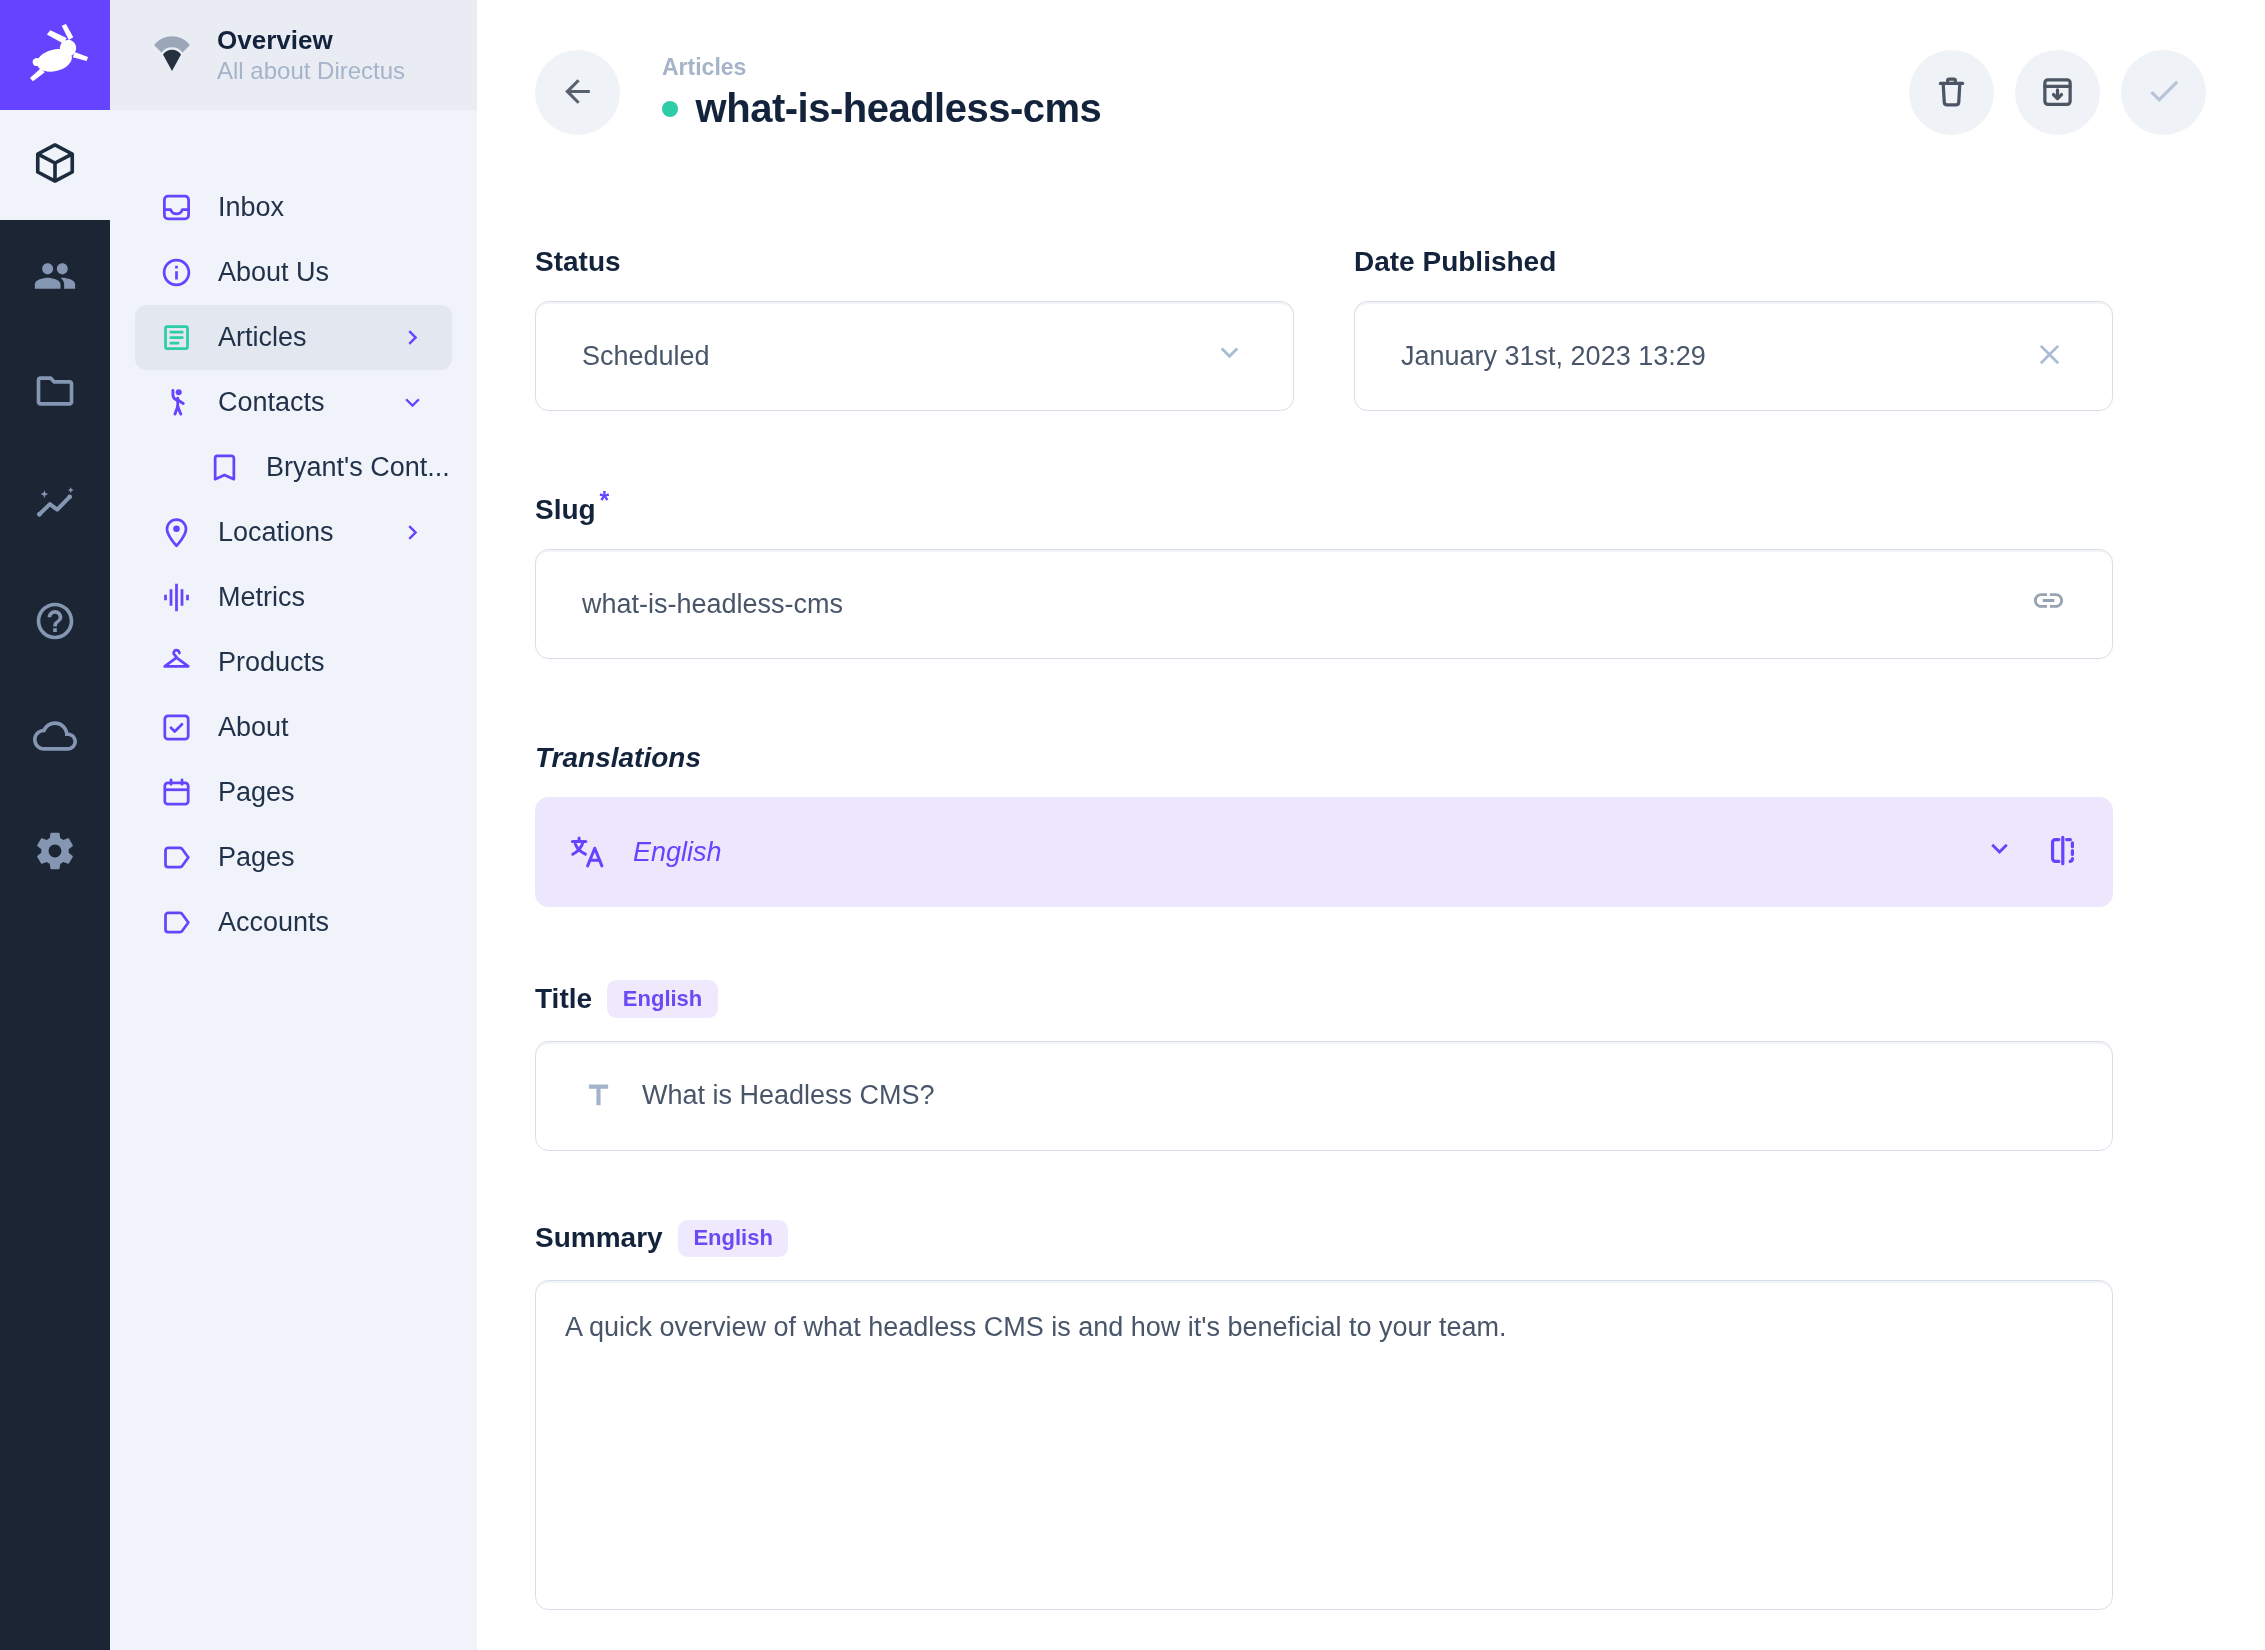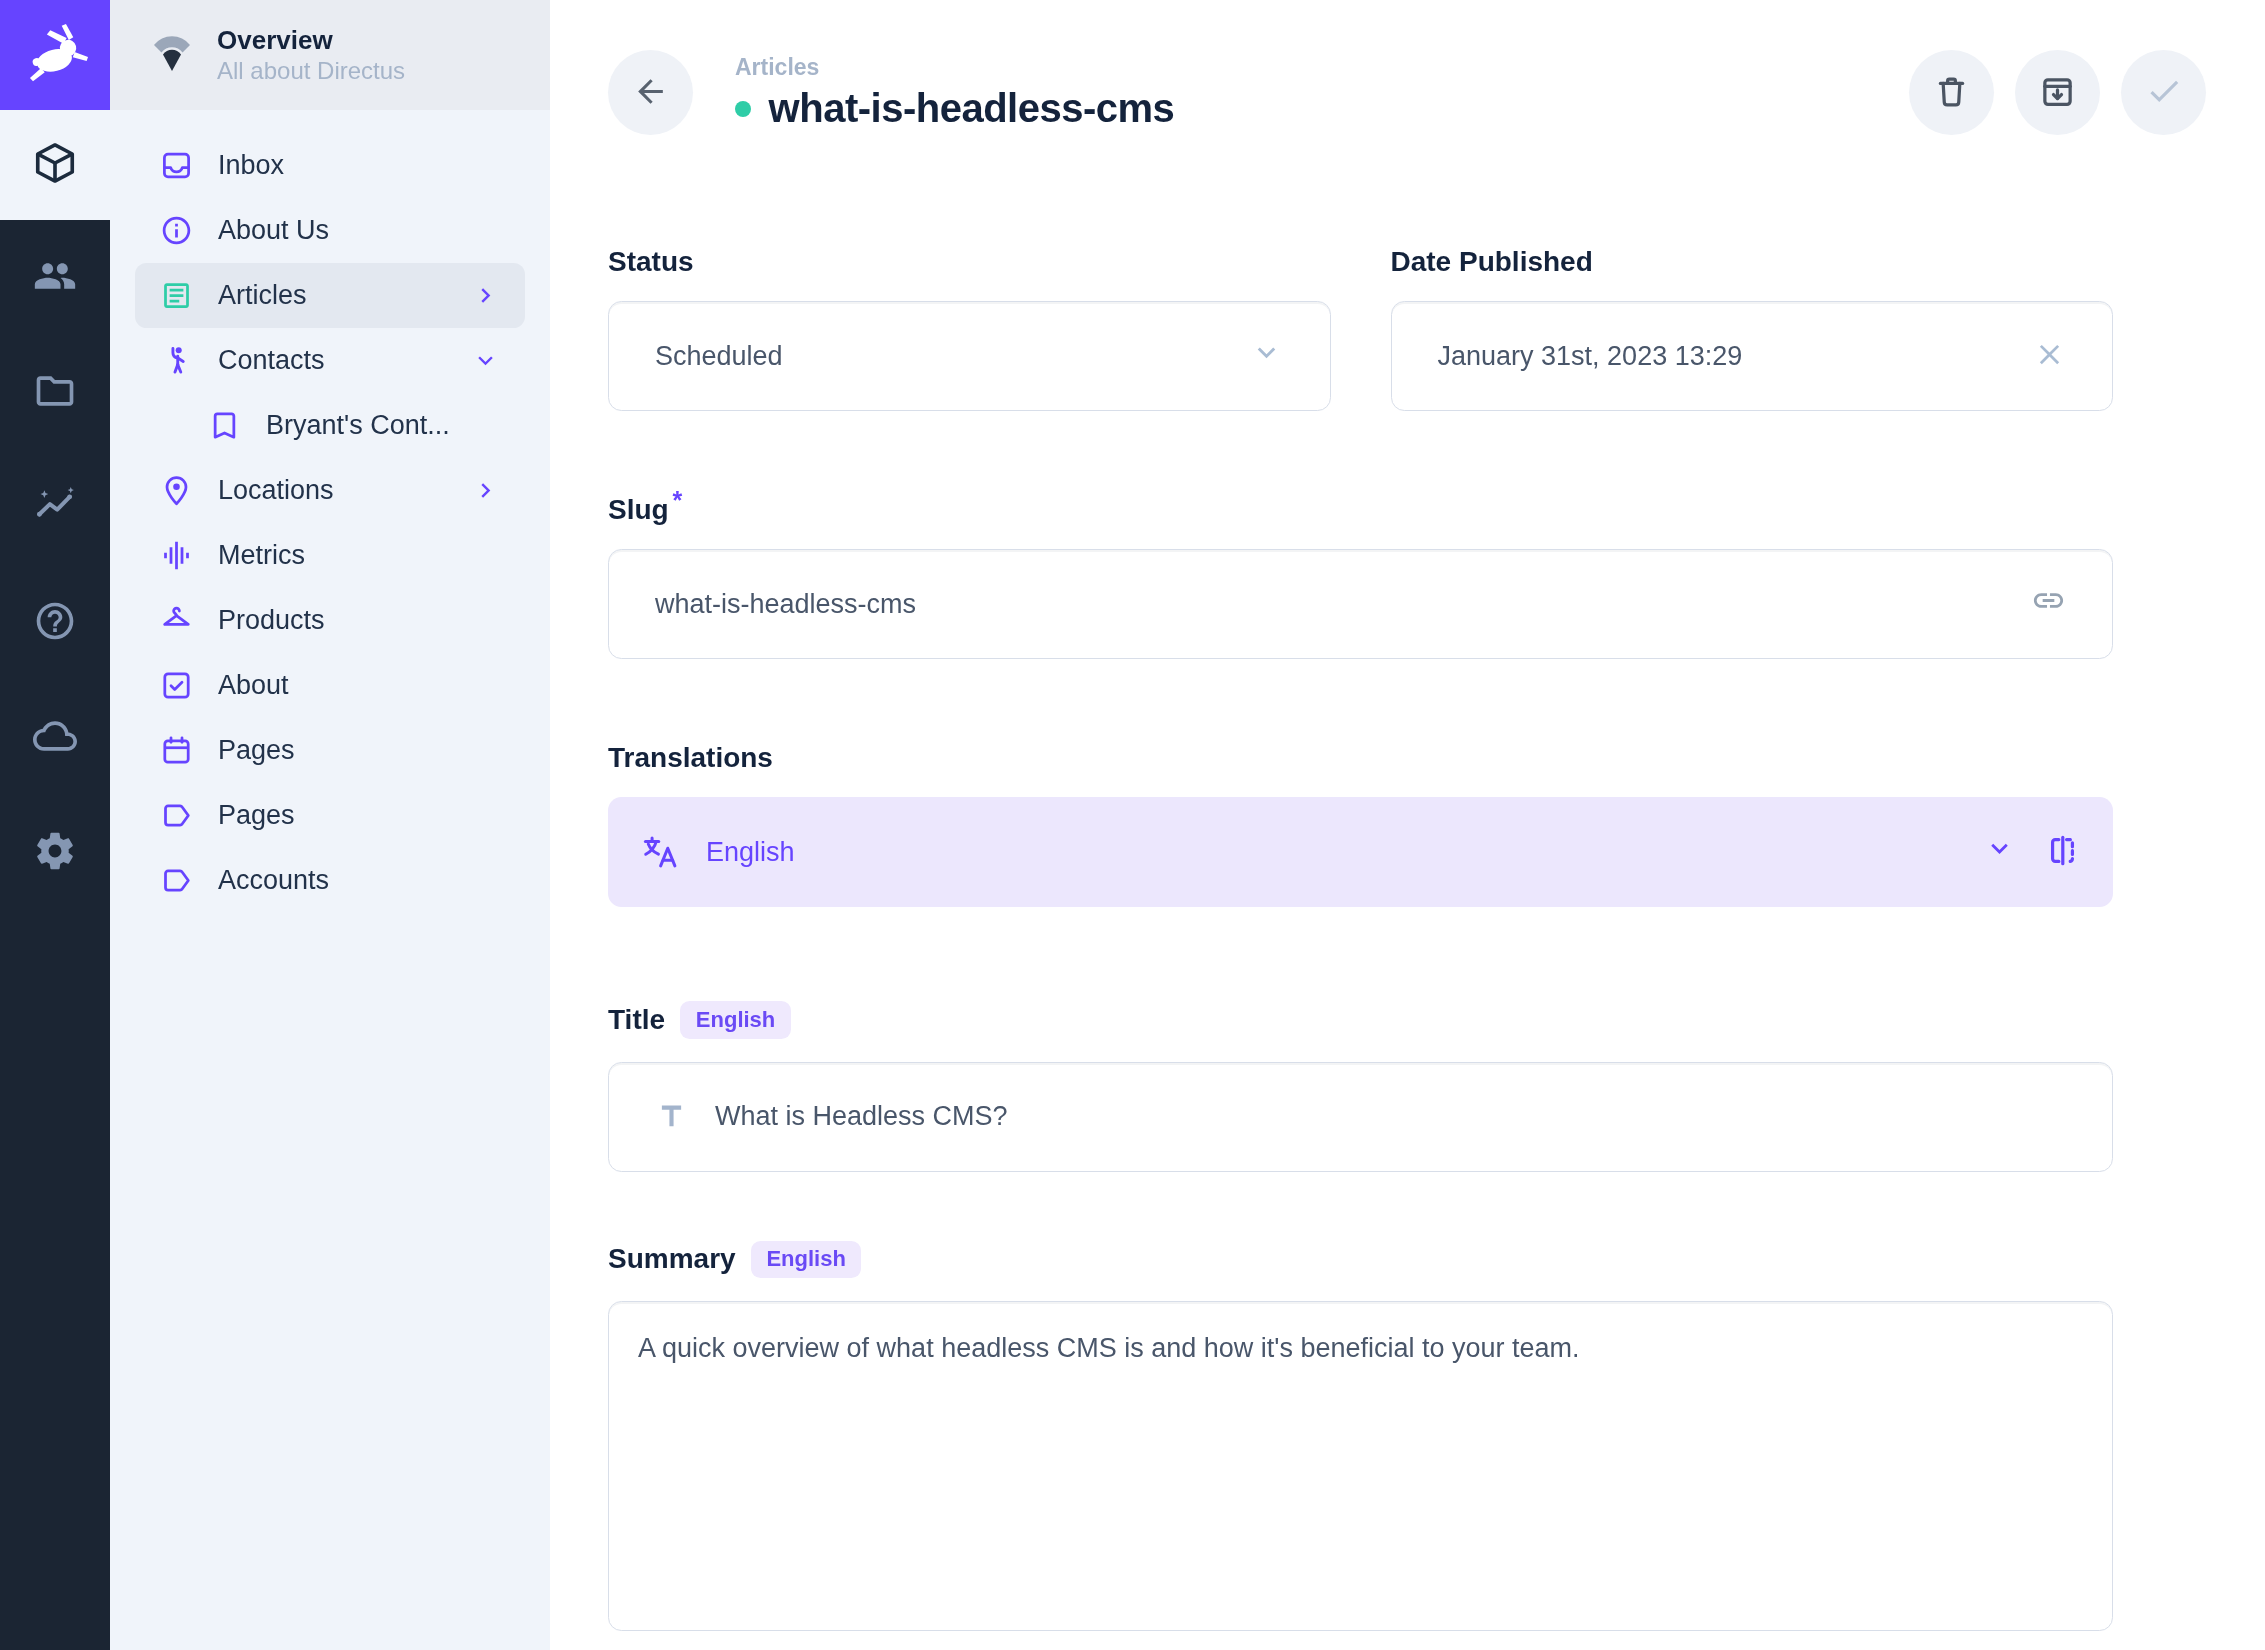--- a/index.html
+++ b/index.html
@@ -18,21 +18,21 @@
   .app{display:flex; width:2265px; height:1650px;}
 
   
   .rail{width:110px; background:var(--rail); flex:none; display:flex; flex-direction:column;}
   .logo{width:110px; height:110px; background:var(--purple); display:grid; place-items:center; cursor:pointer;}
   .module{height:110px; display:grid; place-items:center; color:var(--rail-icon); cursor:pointer;}
   .module.active{background:var(--sidebar); color:#1C2B3D;}
   .module.spaced{height:115px;}
 
   
-  .sidebar{width:440px; background:var(--sidebar); flex:none; display:flex; flex-direction:column;}
+  .sidebar{width:367px; background:var(--sidebar); flex:none; display:flex; flex-direction:column;gap:42px;}
   .sidebar-header{height:110px; background:var(--sidebar-head); display:flex; align-items:center; padding-left:38px; gap:21px; cursor:pointer;}
   .project-title{font-size:26px; font-weight:700; color:var(--ink); line-height:1.25;}
   .project-sub{font-size:24px; color:var(--muted); line-height:1.25;}
   .nav{padding:23px 25px 0 25px;}
   .nav-item{height:65px; display:flex; align-items:center; gap:25px; padding:0 25px; border-radius:11.5px;
             font-size:27px; font-weight:500; color:var(--nav-ink); cursor:pointer; white-space:nowrap;}
   .nav-item .licon{color:var(--purple); display:inline-flex; flex:none;}
   .nav-item.active{background:var(--pill);}
   .nav-item.active .licon{color:var(--green);}
   .nav-item .chev{margin-left:auto; color:var(--purple); display:inline-flex;}
@@ -55,21 +55,21 @@
   .grid2{display:grid; grid-template-columns:1fr 1fr; column-gap:60px; margin-bottom:83px;}
   .label-row{display:flex; align-items:center; gap:15.4px; margin-bottom:23px;}
   .label{font-size:28px; font-weight:700; color:var(--ink);}
   .req{color:var(--purple); font-size:25px; font-weight:700; vertical-align:top; position:relative; top:-7.7px; margin-left:3.8px;}
   .badge{background:var(--badge-bg); color:#6A4AF5; font-size:22px; font-weight:600; padding:5.8px 15.4px; border-radius:9.6px;}
   .field{height:110px; border:1.9px solid var(--border); border-radius:13.4px; background:#fff;
          display:flex; align-items:center; padding:0 46px; font-size:27px; color:var(--input-ink);
          box-shadow:inset 0 1.9px 0 rgba(23,41,64,0.05); width:100%;}
   .field .grow{flex:1; min-width:0;}
   .field input{border:none; outline:none; font:inherit; color:inherit; width:100%; background:transparent;}
-  .group.translations-g{margin-bottom:94px;}
+  .group.translations-g{margin-bottom:73px;font-style:italic;}
   .group.title-g{margin-bottom:69px;}
   .lavender{height:110px; border-radius:13.4px; background:var(--lav); display:flex; align-items:center;
             padding:0 33px; font-size:27px; color:var(--purple); font-weight:500; cursor:pointer;}
   .lavender .grow{flex:1;}
   .lavender .right-icons{display:flex; align-items:center; gap:29px;}
   .textarea{height:330px; border:1.9px solid var(--border); border-radius:13.4px; width:100%;
             box-shadow:inset 0 1.9px 0 rgba(23,41,64,0.05); padding:27px 29px; font-family:"Liberation Sans",sans-serif;
             font-size:27px; color:var(--input-ink); resize:none; outline:none; line-height:1.45; background:#fff; display:block;}
   .ticon{margin-right:27px; display:inline-flex; flex:none;}
   .iconbtn{background:none; border:none; cursor:pointer; display:inline-flex; padding:0;}

